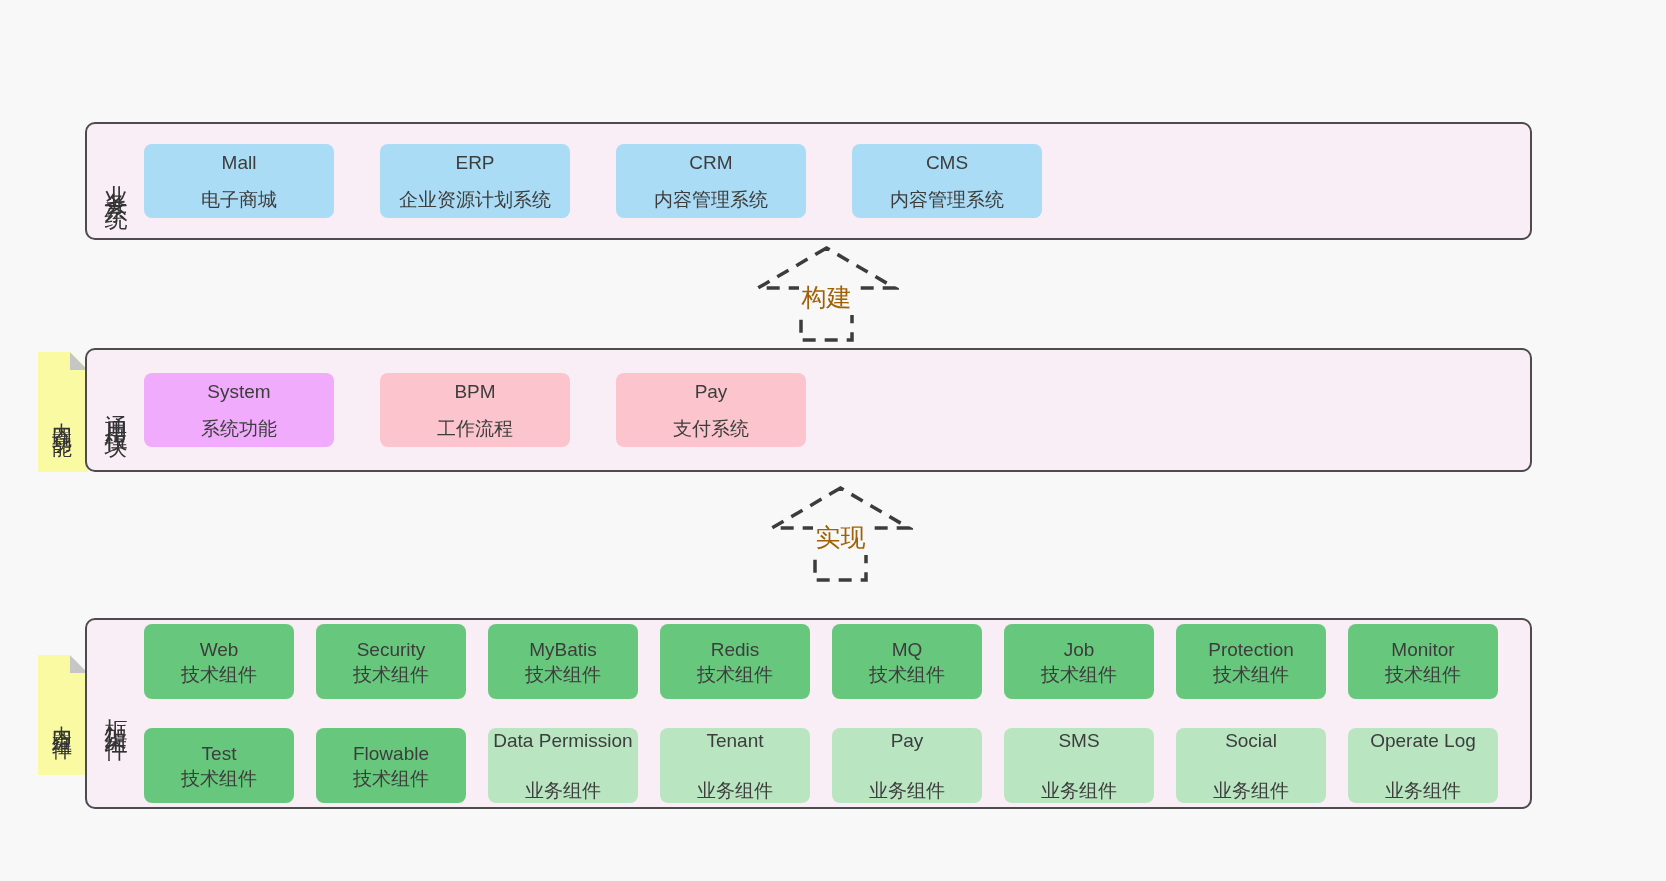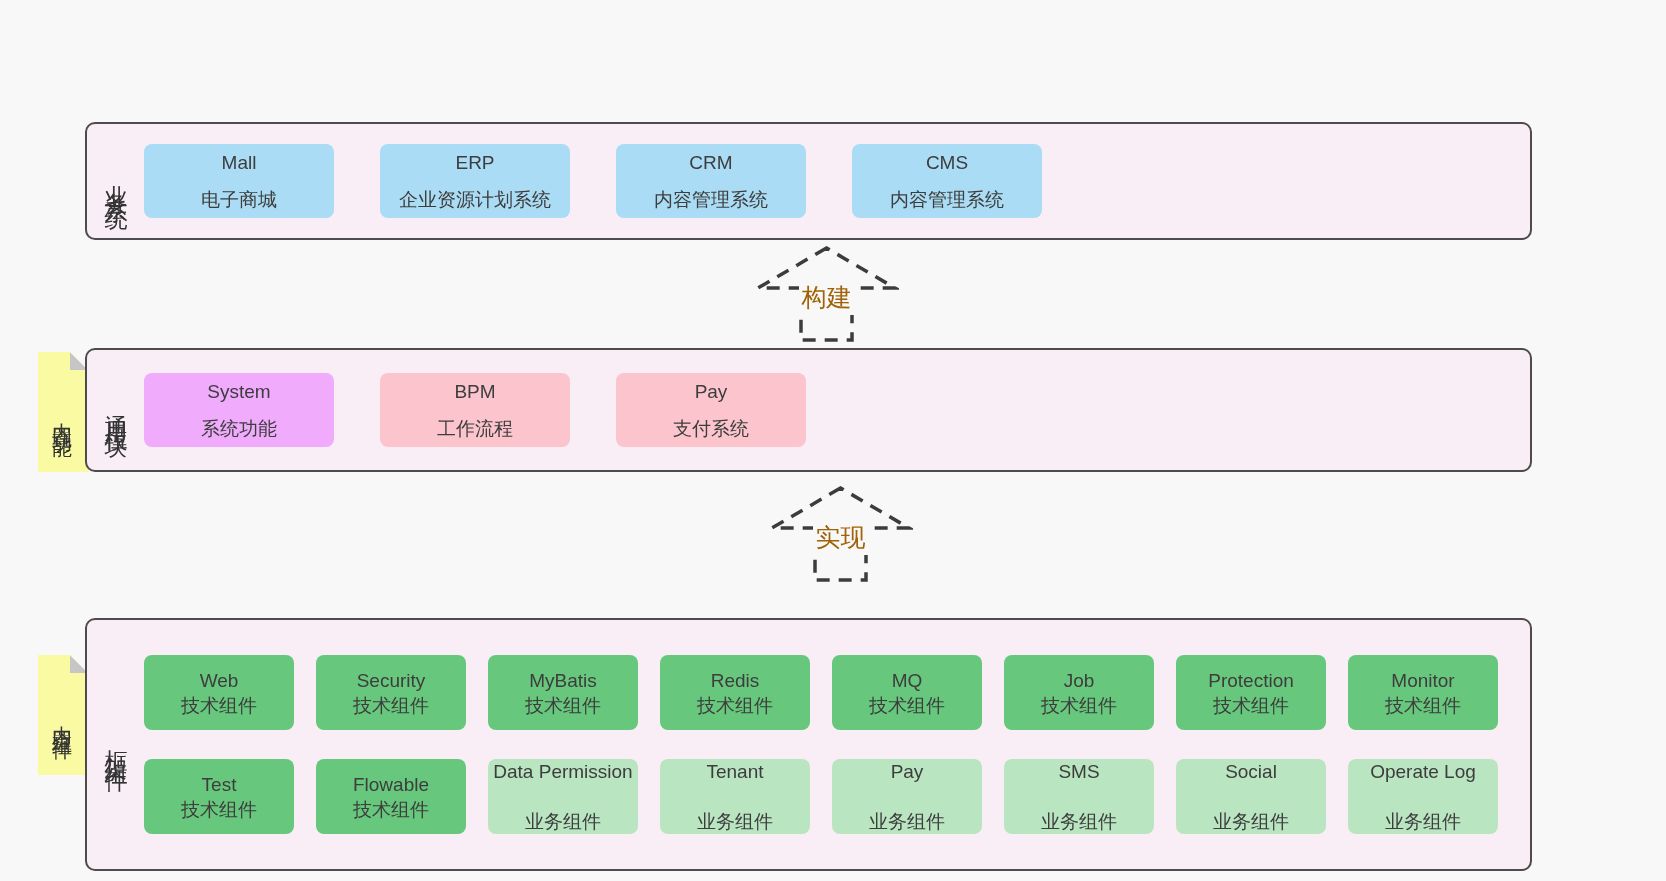--- a/index.html
+++ b/index.html
@@ -9,21 +9,21 @@
     font-family:"Liberation Sans","DejaVu Sans",sans-serif;
     color:#3d3d3d;
   }
   .layer{
     position:absolute;left:85px;width:1447px;box-sizing:border-box;
     background:#f9edf6;border:2px solid #4c4c4c;border-radius:10px;
     display:flex;align-items:center;z-index:1;
   }
   .layer1{top:122px;height:118px;}
   .layer2{top:348px;height:124px;}
-  .layer3{top:618px;height:253px;}
+  .layer3{top:618px;height:191px;}
   .side-label{
     writing-mode:vertical-rl;text-orientation:upright;
     font-size:23px;color:#333;letter-spacing:7px;
     margin-left:13px;width:34px;text-align:center;flex:0 0 auto;
     display:flex;align-items:center;justify-content:center;
   }
   .boxes{display:flex;flex-direction:row;margin-left:10px;}
   .cols6{gap:46px;}
   .cols8{gap:22px;}
   .rows{display:flex;flex-direction:column;gap:29px;margin-left:10px;}

